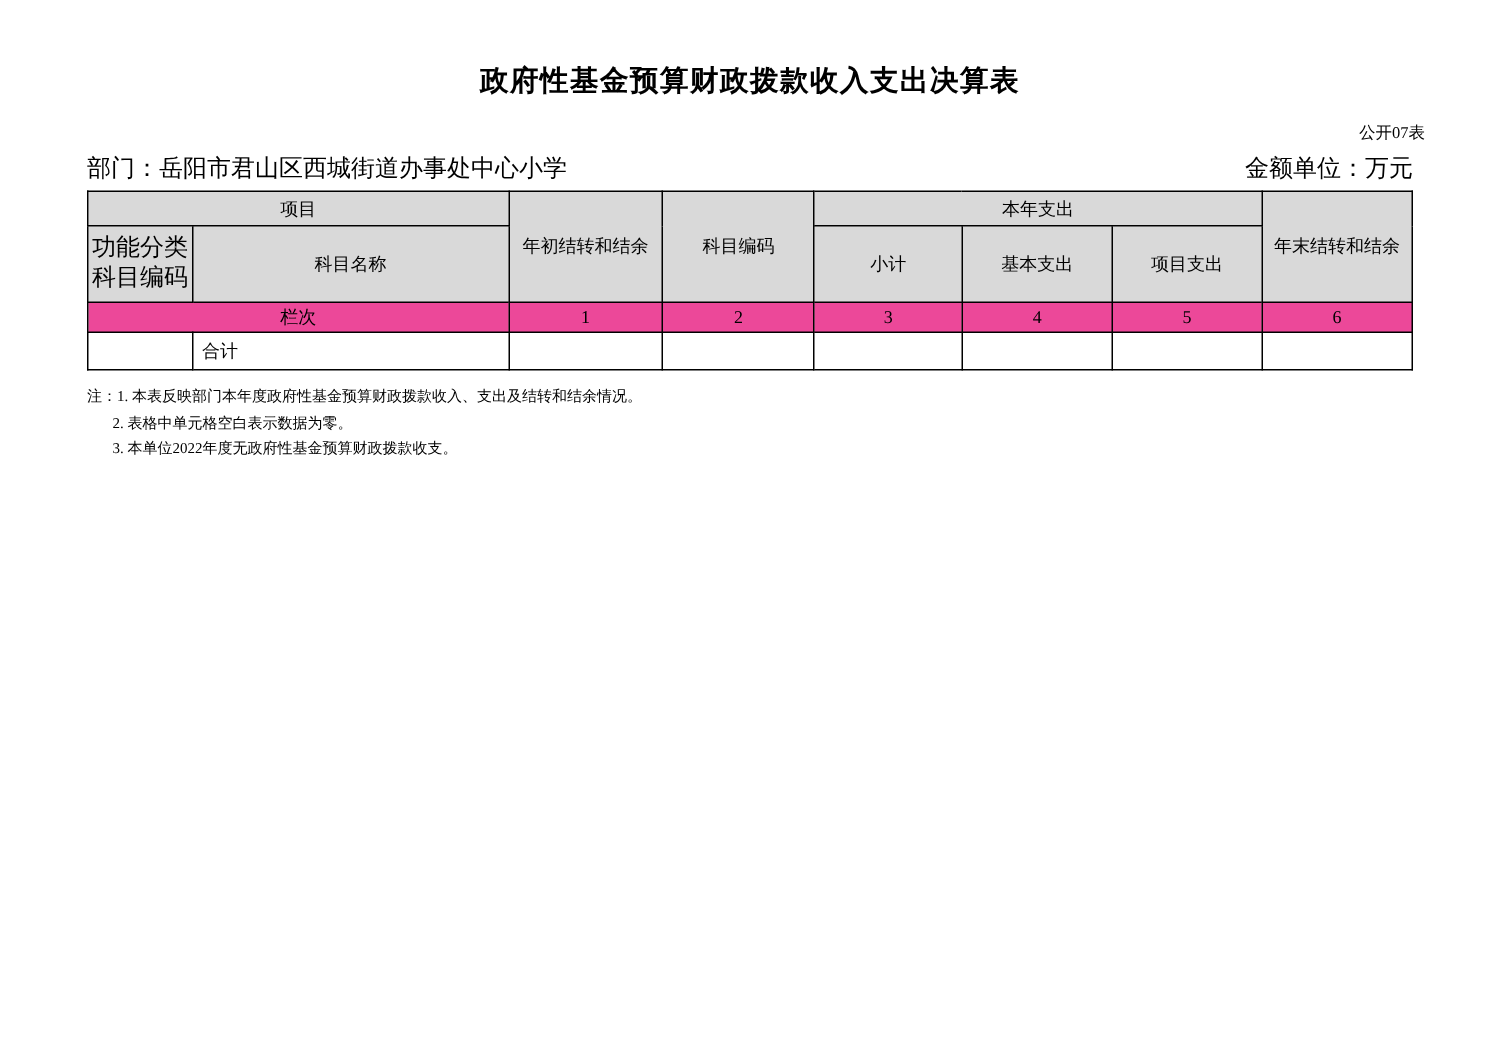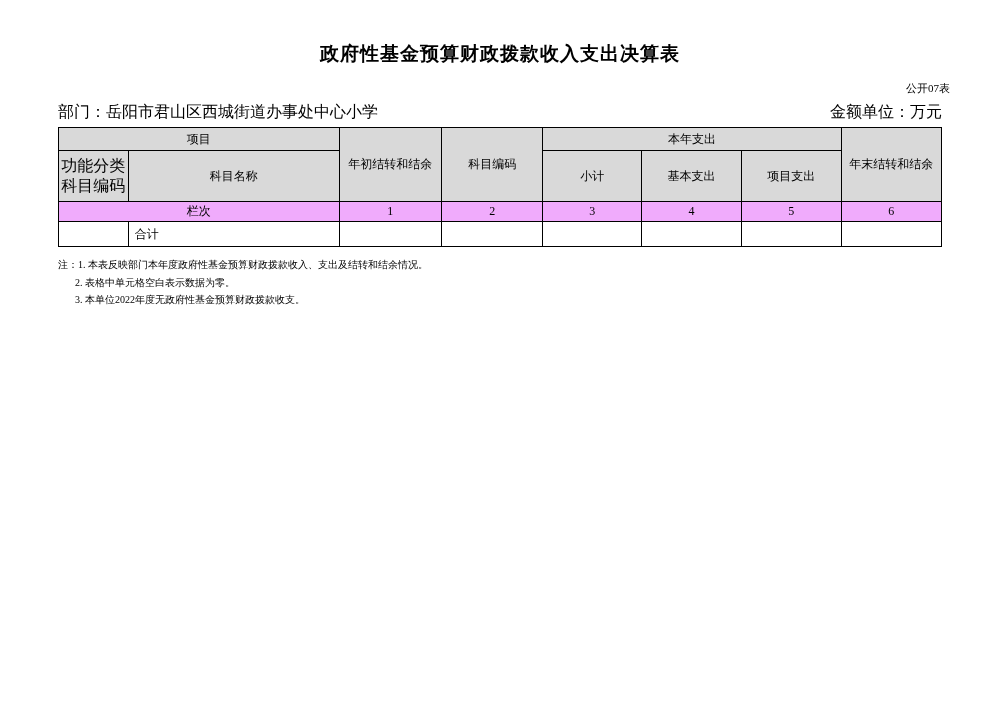--- a/index.html
+++ b/index.html
@@ -72,21 +72,21 @@
   .h-cell {
     height: 50px;
     font-size: 12.5px;
   }
   .h-cell.small {
     font-size: 16px;
     line-height: 1.25;
   }
   .row-label {
     height: 19px;
-    background: #f0abfc;
+    background: #ec4899;
     font-size: 11.5px;
   }
   .num {
     font-size: 11.5px;
   }
   .data-row td {
     height: 24px;
     background: #ffffff;
   }
   .data-row td.left-pad {

